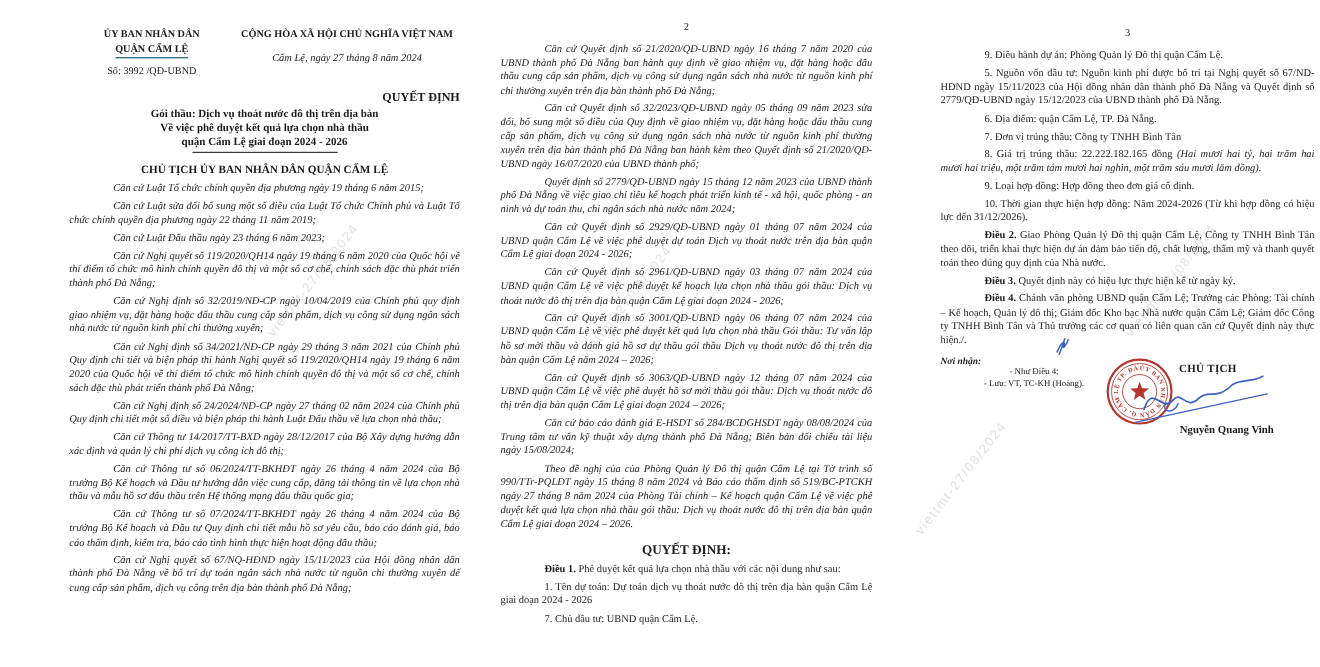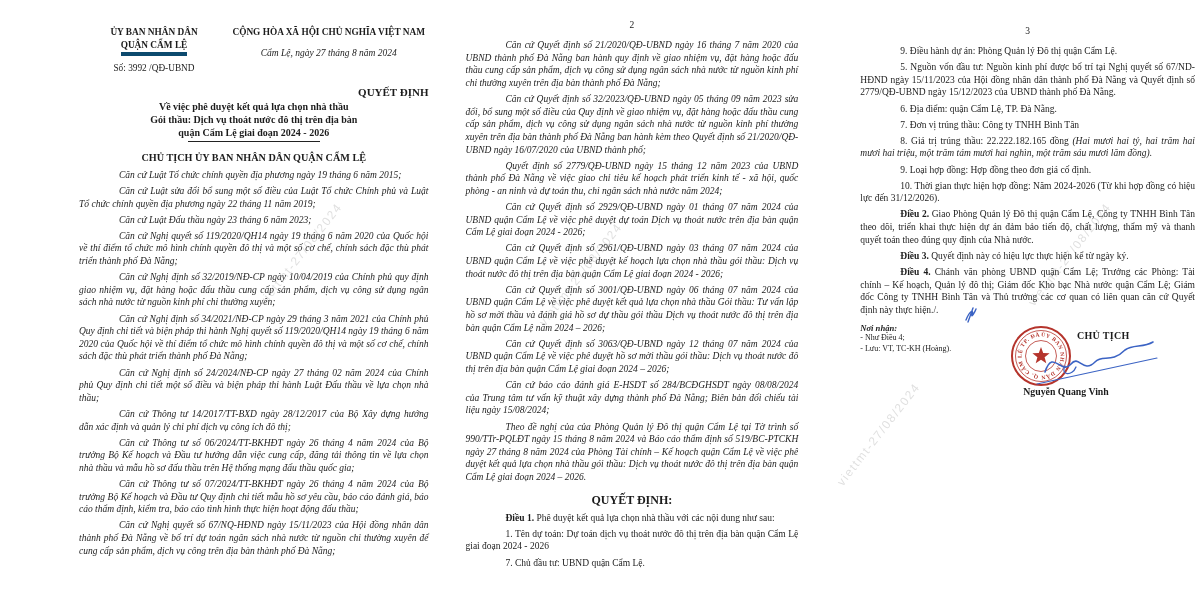--- a/index.html
+++ b/index.html
@@ -1,53 +1,53 @@
 <!DOCTYPE html>
 <html><head>
 <meta charset="utf-8">
 <style>
   html,body{margin:0;padding:0;background:#ffffff;}
   body{width:1200px;height:606px;overflow:hidden;color:#1c1c1c;
        font-family:"Liberation Serif","DejaVu Serif",serif;}
   .doc{display:flex;width:1200px;height:606px;position:relative;background:#fff;}
   .page{height:606px;box-sizing:border-box;position:relative;overflow:hidden;}
-  #p1{width:430px;padding:26px 12px 16px 63px;margin-left:16px;}
+  #p1{width:430px;padding:26px 12px 16px 63px;}
   #p2{width:385px;padding:20px 22px 0 25px;}
   #p3{width:385px;padding:26px 5px 0 40px;}
 
   
   .hdr{display:flex;}
   .hdr-left{width:150px;text-align:center;}
   .hdr-right{flex:1;text-align:center;}
   .b{font-weight:bold;font-size:9.3px;line-height:1.35;}
-  .u-part{display:inline-block;border-bottom:4px solid #0c4a6e;padding-bottom:1px;}
+  .u-part{display:inline-block;border-bottom:1px solid #0c4a6e;padding-bottom:1px;}
   .docno{font-size:9.3px;margin-top:7px;}
   .dateline{font-style:italic;font-size:9.5px;margin-top:9px;}
   .motto{font-size:9.5px;}
 
   .title1{font-size:11px;font-weight:bold;text-align:right;margin-top:13px;line-height:1.25;}
   .subtitle{font-size:10px;font-weight:bold;text-align:center;line-height:1.3;}
   .title-rule{width:132px;border-bottom:1.2px solid #222;margin:2px auto 0;}
   .authority{font-size:10.2px;font-weight:bold;text-align:center;margin-top:10px;}
 
   p.c,p.body{margin:3.5px 0;text-indent:40px;text-align:justify;
              font-size:9.5px;line-height:1.33;}
   p.c{font-style:italic;}
 
   .pageno{text-align:center;font-size:9.5px;margin:0 0 9px 0;text-indent:0;}
   .decision-heading{font-size:12px;font-weight:bold;text-align:center;margin:9px 0 4px;}
 
   .noinhan{margin-top:7px;width:170px;}
   .noinhan .h{font-weight:bold;font-style:italic;font-size:8.6px;}
-  .noinhan .l{font-size:8px;line-height:1.35;}
+  .noinhan .l{font-size:8px;line-height:1.35;text-align:center;}
 
   .sig-block{position:absolute;top:326px;left:183px;width:160px;height:90px;}
   .sig-title{text-align:center;font-size:10px;font-weight:bold;letter-spacing:.3px;
              position:absolute;top:4px;left:40px;width:120px;}
-  .sig-name{position:absolute;top:60px;left:20px;width:140px;text-align:left;
+  .sig-name{position:absolute;top:60px;left:20px;width:140px;text-align:right;
             font-size:9.8px;font-weight:bold;}
   .seal-svg{position:absolute;left:6px;top:-2px;}
   .sign-svg{position:absolute;left:28px;top:10px;}
   .flourish{position:absolute;left:143px;top:306px;}
 
   .wm{position:absolute;color:#8f8f8f;opacity:.28;font-size:12px;letter-spacing:1.5px;
       transform:rotate(-52deg);transform-origin:left top;pointer-events:none;
       font-family:"Liberation Sans","DejaVu Sans",sans-serif;white-space:nowrap;}
 </style>
 </head>
@@ -66,22 +66,22 @@
           <span>/QĐ-UBND</span>
         </div>
       </div>
       <div class="hdr-right">
         <div class="b">CỘNG HÒA XÃ HỘI CHỦ NGHĨA VIỆT NAM</div>
         <div class="dateline">Cẩm Lệ, ngày 27 tháng 8 năm 2024</div>
       </div>
     </div>
 
     <div class="title1">QUYẾT ĐỊNH</div>
+    <div class="subtitle">Gói thầu: Dịch vụ thoát nước đô thị trên địa bàn</div>
     <div class="subtitle">Về việc phê duyệt kết quả lựa chọn nhà thầu</div>
-    <div class="subtitle">Gói thầu: Dịch vụ thoát nước đô thị trên địa bàn</div>
     <div class="subtitle">quận Cẩm Lệ giai đoạn 2024 - 2026</div>
     <div class="title-rule"></div>
     <div class="authority">CHỦ TỊCH ỦY BAN NHÂN DÂN QUẬN CẨM LỆ</div>
 
     <div style="margin-top:6px;">
       <p class="c">Căn cứ Luật Tổ chức chính quyền địa phương ngày 19 tháng 6 năm 2015;</p>
       <p class="c">Căn cứ Luật sửa đổi bổ sung một số điều của Luật Tổ chức Chính phủ và Luật Tổ chức chính quyền địa phương ngày 22 tháng 11 năm 2019;</p>
       <p class="c">Căn cứ Luật Đấu thầu ngày 23 tháng 6 năm 2023;</p>
       <p class="c">Căn cứ Nghị quyết số 119/2020/QH14 ngày 19 tháng 6 năm 2020 của Quốc hội về thí điểm tổ chức mô hình chính quyền đô thị và một số cơ chế, chính sách đặc thù phát triển thành phố Đà Nẵng;</p>
       <p class="c">Căn cứ Nghị định số 32/2019/NĐ-CP ngày 10/04/2019 của Chính phủ quy định giao nhiệm vụ, đặt hàng hoặc đấu thầu cung cấp sản phẩm, dịch vụ công sử dụng ngân sách nhà nước từ nguồn kinh phí chi thường xuyên;</p>

